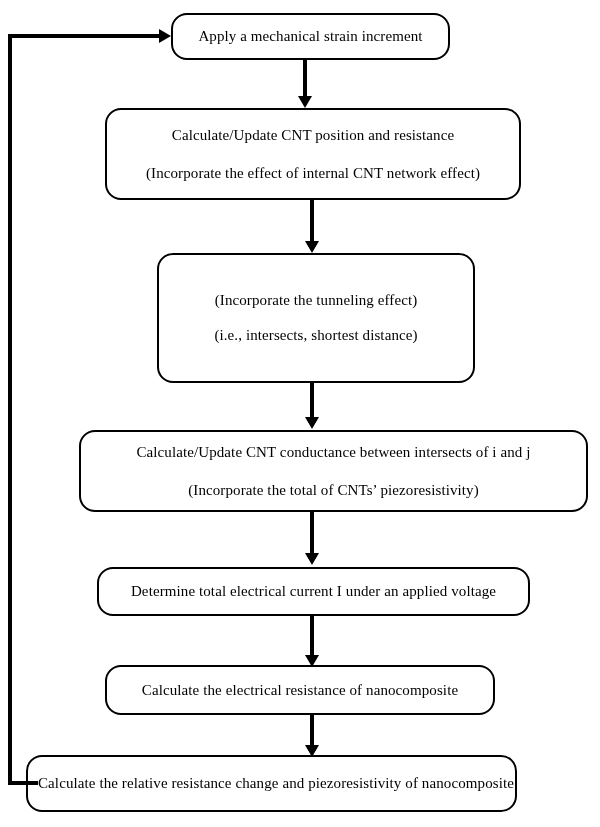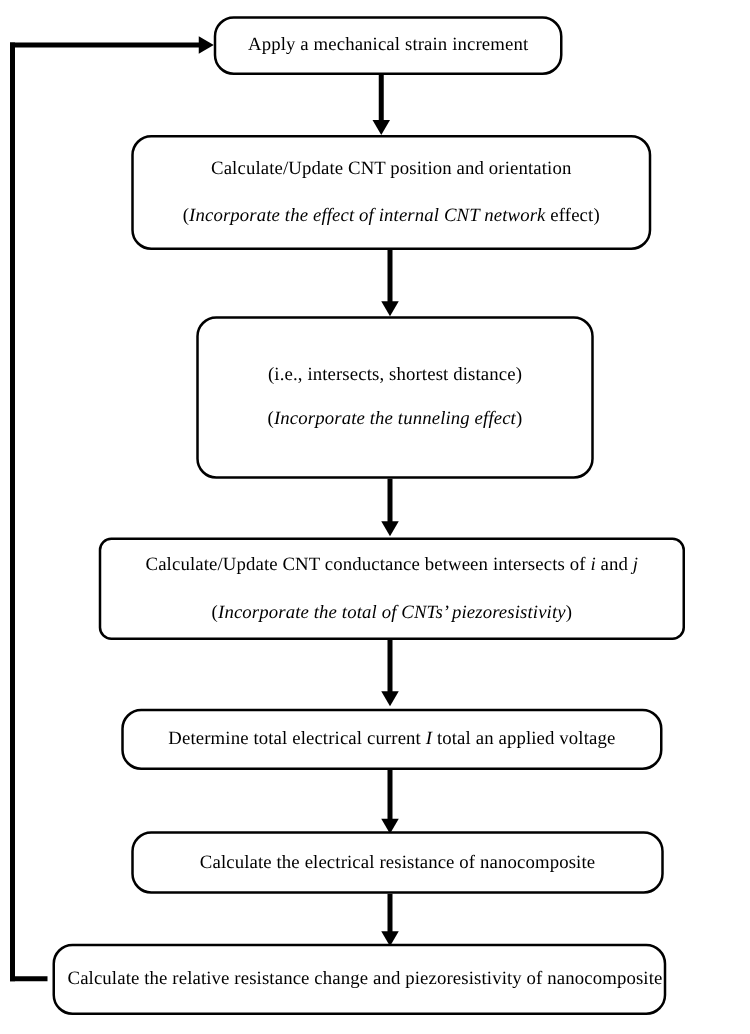--- a/index.html
+++ b/index.html
@@ -39,21 +39,21 @@
     padding: 0 10px;
     box-sizing: border-box;
     white-space: nowrap;
   }
   .node .ln + .ln {
     margin-top: 19px;
   }
   .node.tight .ln + .ln {
     margin-top: 16px;
   }
-  .it { font-style: italic; }
+  .it { }
 
   
   .vline {
     position: absolute;
     width: 4px;
     background: #000000;
   }
   .arrowdown {
     position: absolute;
     width: 0;
@@ -81,68 +81,68 @@
 <div id="canvas">
 
   <div class="node" style="left:171px; top:13px; width:279px; height:47px;">
     <span class="ln">Apply a mechanical strain increment</span>
   </div>
 
   <div class="vline" style="left:303px; top:60px; width:4px; height:38px;"></div>
   <div class="arrowdown" style="left:298px; top:96px;"></div>
 
   <div class="node" style="left:105px; top:108px; width:416px; height:92px;">
-    <span class="ln">Calculate/Update CNT position and orientation</span>
+    <span class="ln">Calculate/Update CNT position and resistance</span>
     <span class="ln">
       <span>(</span><span class="it">Incorporate the effect of internal CNT network</span><span> effect)</span>
     </span>
   </div>
 
   <div class="vline" style="left:310px; top:200px; width:4px; height:43px;"></div>
   <div class="arrowdown" style="left:305px; top:241px;"></div>
 
   <div class="node tight" style="left:157px; top:253px; width:318px; height:130px;">
-    <span class="ln">(i.e., intersects, shortest distance)</span>
     <span class="ln">
       <span>(</span><span class="it">Incorporate the tunneling effect</span><span>)</span>
     </span>
+    <span class="ln">(i.e., intersects, shortest distance)</span>
   </div>
 
   <div class="vline" style="left:310px; top:383px; width:4px; height:36px;"></div>
   <div class="arrowdown" style="left:305px; top:417px;"></div>
 
-  <div class="node" style="left:79px; top:430px; width:469px; height:82px;border-radius:10px;">
+  <div class="node" style="left:79px; top:430px; width:509px; height:82px;">
     <span class="ln">
       <span>Calculate/Update CNT conductance between intersects of </span><span class="it">i</span><span> and </span><span class="it">j</span>
     </span>
     <span class="ln">
       <span>(</span><span class="it">Incorporate the total of CNTs’ piezoresistivity</span><span>)</span>
     </span>
   </div>
 
   <div class="vline" style="left:310px; top:512px; width:4px; height:43px;"></div>
   <div class="arrowdown" style="left:305px; top:553px;"></div>
 
   <div class="node" style="left:97px; top:567px; width:433px; height:49px;">
     <span class="ln">
-      <span>Determine total electrical current </span><span class="it">I</span><span> total an applied voltage</span>
+      <span>Determine total electrical current </span><span class="it">I</span><span> under an applied voltage</span>
     </span>
   </div>
 
   <div class="vline" style="left:310px; top:616px; width:4px; height:41px;"></div>
   <div class="arrowdown" style="left:305px; top:655px;"></div>
 
-  <div class="node" style="left:105px; top:665px; width:426px; height:50px;">
+  <div class="node" style="left:105px; top:665px; width:390px; height:50px;">
     <span class="ln">Calculate the electrical resistance of nanocomposite</span>
   </div>
 
   <div class="vline" style="left:310px; top:715px; width:4px; height:32px;"></div>
   <div class="arrowdown" style="left:305px; top:745px;"></div>
 
-  <div class="node" style="left:42px; top:755px; width:491px; height:57px;">
+  <div class="node" style="left:26px; top:755px; width:491px; height:57px;">
     <span class="ln">Calculate the relative resistance change and piezoresistivity of nanocomposite</span>
   </div>
 
   <div class="loopline" style="left:8px; top:781px; width:30px; height:4px;"></div>
   <div class="loopline" style="left:8px; top:34px; width:4px; height:751px;"></div>
   <div class="loopline" style="left:8px; top:34px; width:152px; height:4px;"></div>
   <div class="arrowright" style="left:159px; top:29px;"></div>
 
 </div>
 

